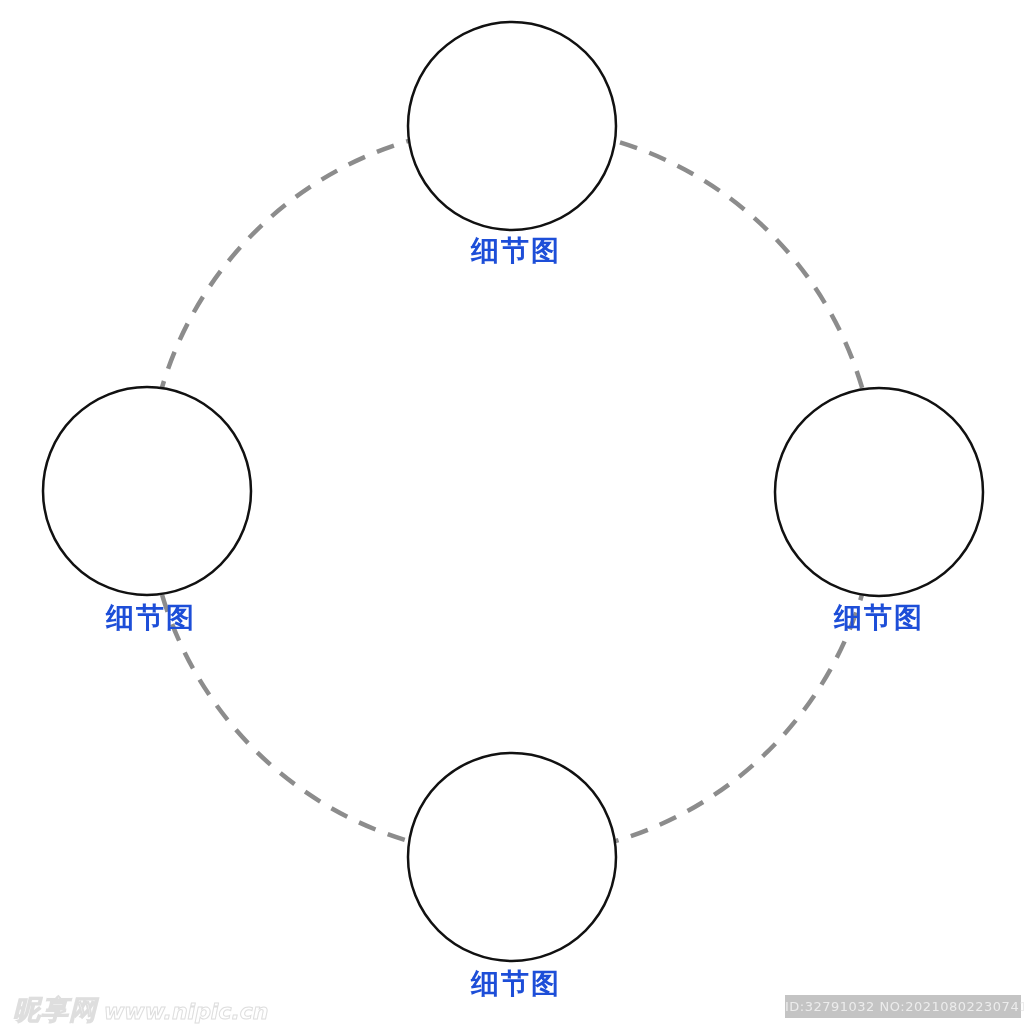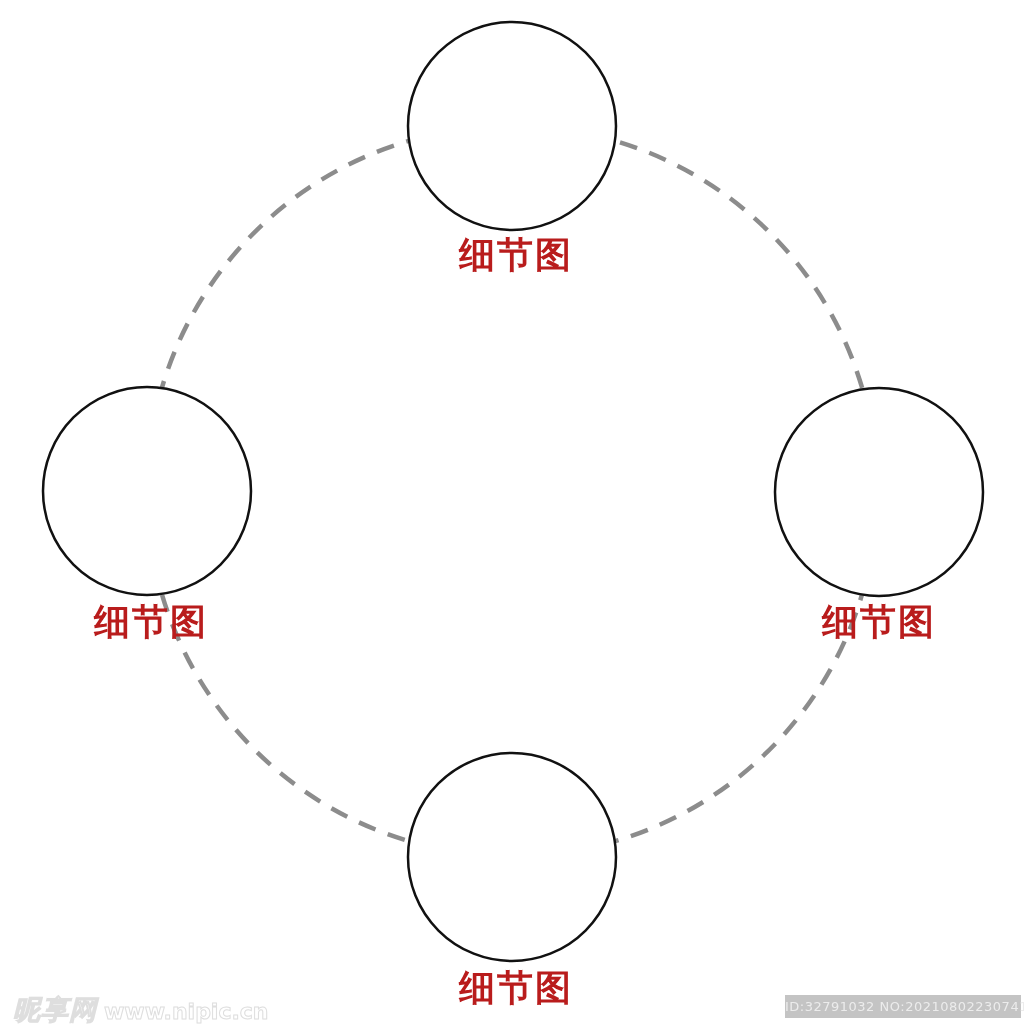--- a/index.html
+++ b/index.html
@@ -19,23 +19,23 @@
     position: absolute;
     left: 0;
     top: 0;
     width: 1024px;
     height: 1024px;
     display: block;
   }
   .node-label {
     position: absolute;
     transform: translateX(-50%);
-    font-size: 36px;
+    font-size: 28px;
     font-weight: bold;
-    color: #b91c1c;
+    color: #1d4ed8;
     letter-spacing: 2px;
     white-space: nowrap;
     line-height: 1;
   }
   .watermark {
     position: absolute;
     left: 13px;
     top: 992px;
     white-space: nowrap;
     user-select: none;
@@ -48,20 +48,21 @@
     font-weight: bold;
     font-style: italic;
     color: #ffffff;
     -webkit-text-stroke: 1px #dedede;
     text-shadow: 0 0 1px #e6e6e6;
     letter-spacing: 1px;
   }
   .wm-url {
     font-size: 22px;
     font-weight: bold;
+    font-style: italic;
     color: #ffffff;
     -webkit-text-stroke: 1px #dedede;
     text-shadow: 0 0 1px #e6e6e6;
   }
   .id-badge {
     position: absolute;
     left: 785px;
     top: 995px;
     width: 236px;
     height: 23px;

